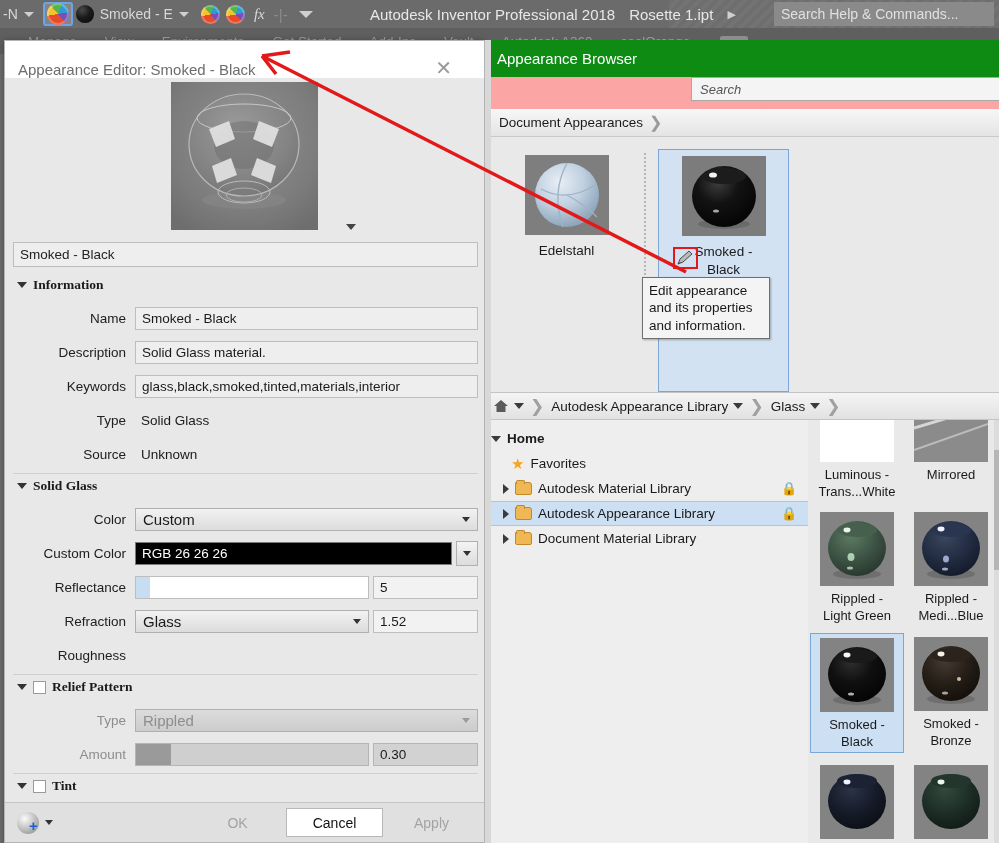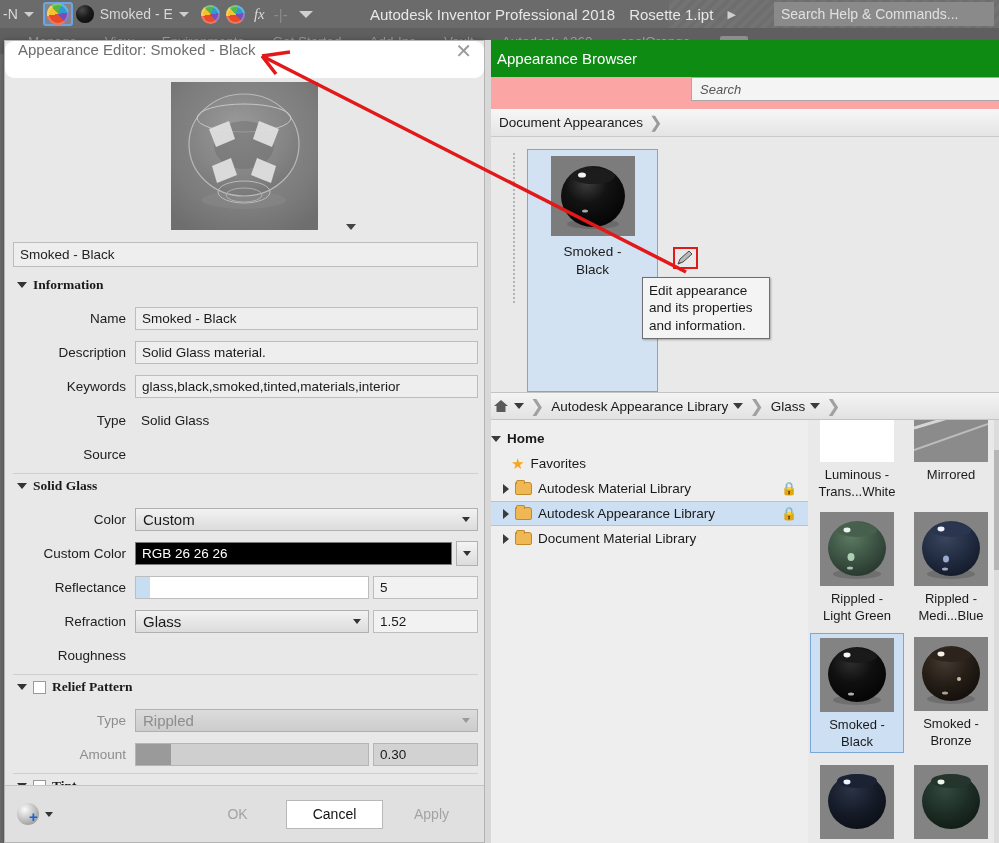--- a/index.html
+++ b/index.html
@@ -64,22 +64,22 @@
   .iv-body { position:absolute; left:0; top:54px; width:999px; height:789px; background:#6d6d6d; }
 
   
   .editor {
     position:absolute; left:4px; top:40px; width:481px; height:803px;
     background:#e8e8e8; border:1px solid #b4b4b4;
     box-shadow: 0 1px 6px rgba(0,0,0,.35);
     display:flex; flex-direction:column;
   }
   .editor-title {
-    height:37px; background:#ffffff; display:flex; align-items:flex-start;
-    padding:0 6px 0 13px; flex:0 0 auto;border-radius:9px;
+    height:37px; background:#ffffff; display:flex; align-items:flex-end;
+    padding:0 26px 0 13px; flex:0 0 auto;
   }
   .editor-title .t { color:#6d6d6d; font-size:15px; flex:1; }
   .editor-title .x { color:#9a9a9a; font-size:20px; line-height:1; padding:0 6px; cursor:pointer;}
 
   .preview-area {
     height:164px; background:#e8e8e8; position:relative; flex:0 0 auto;
     display:flex; align-items:flex-start; justify-content:center; padding-top:4px;
   }
   .preview-img {
     width:147px; height:148px; position:relative; overflow:hidden;
@@ -129,21 +129,21 @@
     display:flex;align-items:center;justify-content:center;
   }
   .swatch-btn .ar { width:0;height:0;border-left:4px solid transparent;border-right:4px solid transparent;border-top:5px solid #333;}
 
   .slider { height:23px; background:#ffffff; border:1px solid #bdbdbd; flex:1; position:relative; }
   .slider .fill { position:absolute; left:0; top:0; bottom:0; background:#c7ddf2; }
   .slider.dis { background:#cfcfcf; border-color:#b5b5b5; }
   .slider.dis .fill { background:#9a9a9a; }
 
   .footer {
-    height:57px; background:#e0e0e0; border-top:1px solid #c4c4c4;
+    height:40px; background:#e0e0e0; border-top:1px solid #c4c4c4;
     display:flex; align-items:center; padding:0 4px; gap:0; flex:0 0 auto;
   }
   .globe { width:22px;height:22px;border-radius:50%;
     background:radial-gradient(circle at 35% 30%, #fbfbfb, #a8a8a8 70%, #8c8c8c 100%); position:relative; margin-left:8px;}
   .globe:after{content:"+";position:absolute;left:12px;top:6px;color:#1960d0;font-size:15px;font-weight:bold;line-height:1;}
   .globe-caret{width:0;height:0;border-left:4px solid transparent;border-right:4px solid transparent;border-top:5px solid #333;margin-left:6px;}
   .btn { width:97px; height:29px; display:flex;align-items:center;justify-content:center;
     font-size:14px; background:#e0e0e0; border:1px solid transparent;}
   .btn.dis { color:#a3a3a3; }
   .btn.act { background:#ffffff; border:1px solid #b8b8b8; color:#111;}
@@ -325,20 +325,23 @@
           </div>
       </div>
       <div class="row">
         <div class="lbl">Type</div>
         <div class="ctl">
             <div class="static">Solid Glass</div>
           </div>
       </div>
       <div class="row">
         <div class="lbl">Source</div>
+        <div class="ctl">
+            <div class="static">Unknown</div>
+          </div>
       </div>
 
       <div class="sec-head" style="margin-top:6px">
         <span class="tri"></span>
         <span>Solid Glass</span>
       </div>
       <div class="row">
         <div class="lbl">Color</div>
         <div class="ctl">
           <div class="combo" style="flex:1">
@@ -434,20 +437,37 @@
     <div class="br-search-bar">
       <div class="br-search">Search</div>
     </div>
 
     <div class="br-tab-bar">
       <span class="br-tab">Document Appearances</span>
       <span class="br-chev">❯</span>
     </div>
 
     <div class="doc-grid">
+      <div class="asset">
+        <svg class="thumb" viewBox="0 0 84 80">
+          <rect width="84" height="80" fill="#7e7e7e"></rect>
+          <defs>
+              <radialGradient id="steel" cx="38%" cy="30%" r="70%">
+            <stop offset="0%" stop-color="#e8eef5"></stop>
+                <stop offset="55%" stop-color="#bfd0e0"></stop>
+                <stop offset="100%" stop-color="#8fa6bb"></stop>
+          </radialGradient>
+            </defs>
+          <circle cx="42" cy="40" r="32" fill="url(#steel)"></circle>
+          <path d="M16 34 q26 14 54 -4" stroke="#9fb3c6" stroke-width="1.4" fill="none"></path>
+          <path d="M42 8 q-16 30 -4 64" stroke="#9fb3c6" stroke-width="1.4" fill="none"></path>
+          <path d="M42 40 q18 10 30 22" stroke="#9fb3c6" stroke-width="1.2" fill="none"></path>
+        </svg>
+        <div class="cap">Edelstahl</div>
+      </div>
 
       <div class="vdots"></div>
 
       <div class="asset sel">
         <svg class="thumb" viewBox="0 0 84 80">
           <rect width="84" height="80" fill="#7c7c7c"></rect>
           <defs>
               <radialGradient id="blk" cx="40%" cy="28%" r="72%">
             <stop offset="0%" stop-color="#3c3c3c"></stop>
                 <stop offset="45%" stop-color="#131313"></stop>

